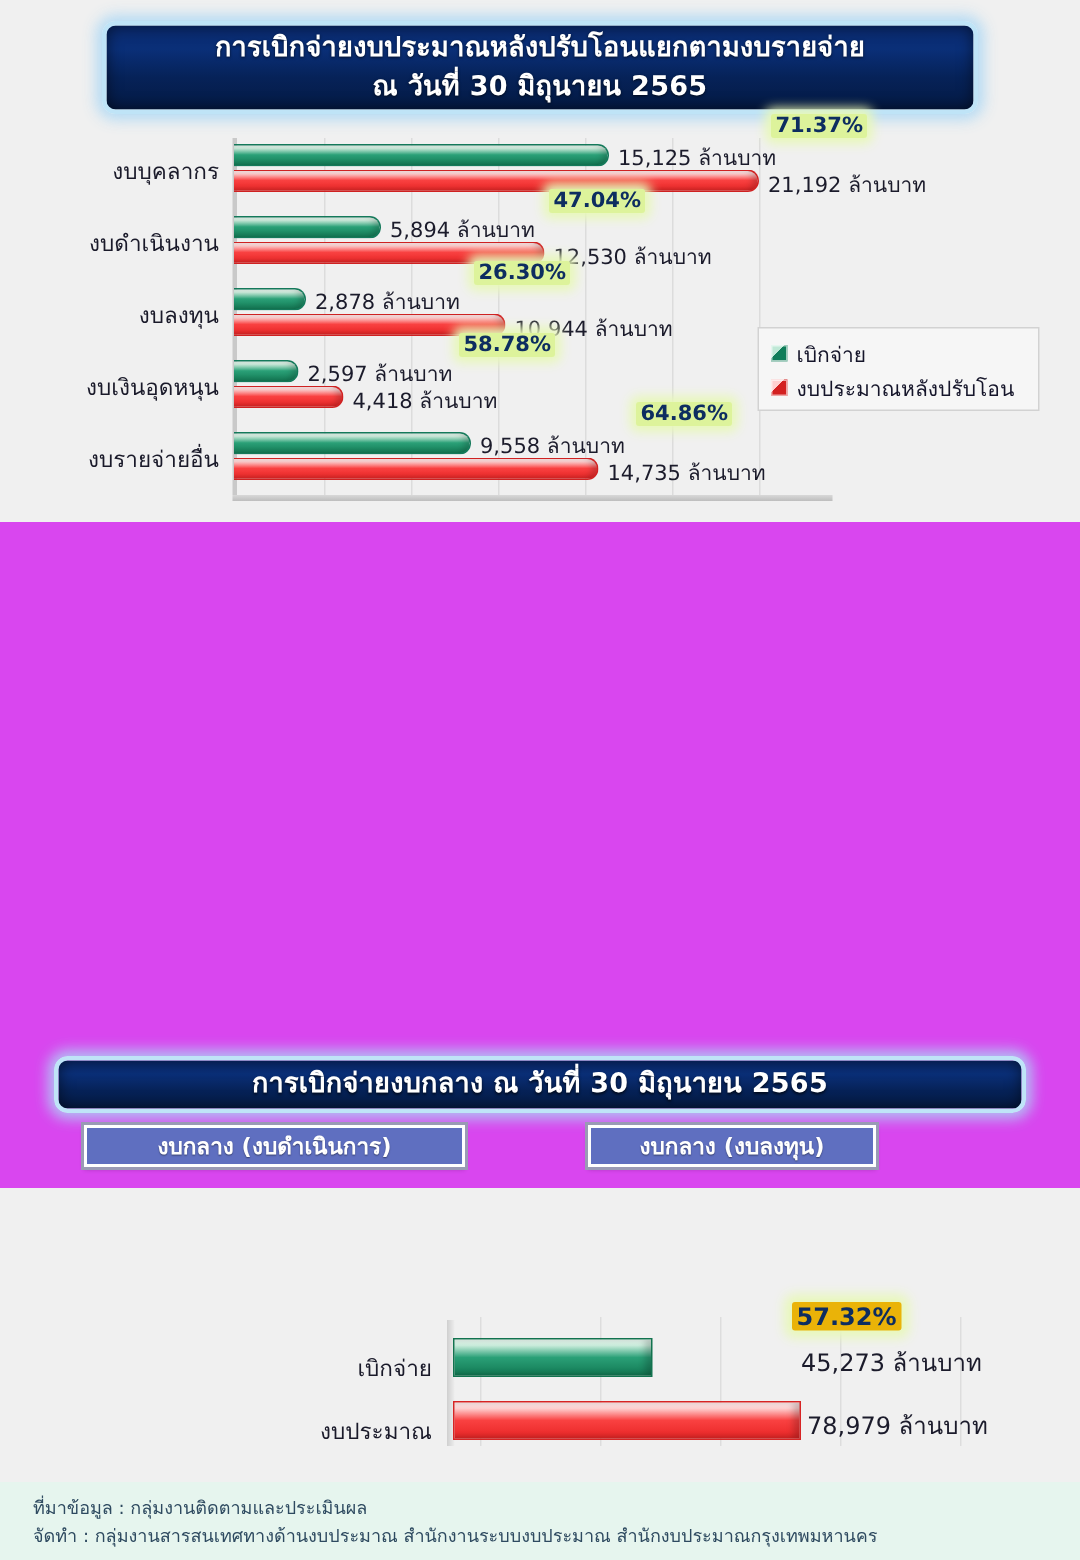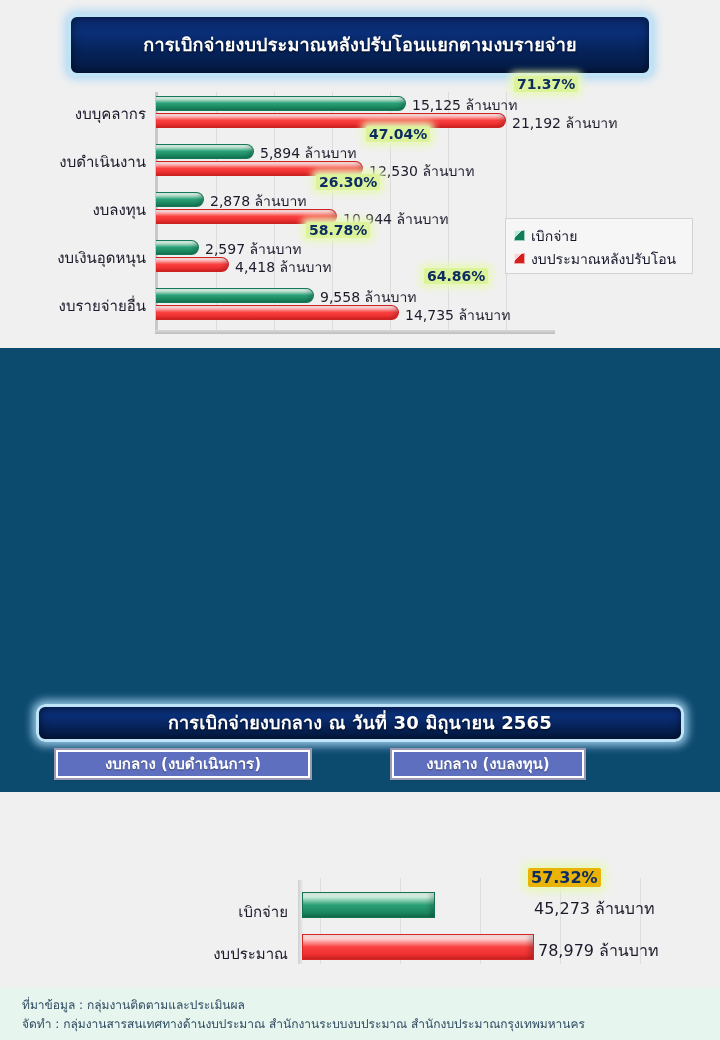--- a/index.html
+++ b/index.html
@@ -7,21 +7,21 @@
     width: 720px; height: 1040px;
     font-family: "DejaVu Sans", "Liberation Sans", sans-serif;
     background: #eff0f0;
     overflow: hidden;
   }
   #page { position: relative; width: 720px; height: 1040px; }
 
   
   .section { position: absolute; left: 0; width: 720px; }
   #sec-top    { top: 0;    height: 348px; background: #f0f0f0; }
-  #sec-mid    { top: 348px;height: 444px; background: #0c4a6e; }
+  #sec-mid    { top: 348px;height: 444px; background: #d946ef; }
   #sec-bottom { top: 792px;height: 248px; background: #f0f0f0; }
 
   
   .banner {
     position: absolute;
     border-radius: 9px;
     background: linear-gradient(180deg,#0a2a6e 0%, #0a2f78 28%, #062258 62%, #041a44 100%);
     border: 3px solid #bfe4f7;
     box-shadow: 0 0 9px 4px rgba(170,215,245,.85), inset 0 0 10px rgba(0,0,0,.55);
     display: flex; flex-direction: column;
@@ -148,20 +148,21 @@
 </style>
 </head>
 <body>
 
 <div id="page">
 
   <div class="section" id="sec-top">
 
     <div class="banner" id="banner1">
       <div class="line">การเบิกจ่ายงบประมาณหลังปรับโอนแยกตามงบรายจ่าย</div>
+      <div class="line">ณ วันที่ 30 มิถุนายน 2565</div>
     </div>
 
     <div id="chart1">
       <div class="c1-plot">
         <div class="gridline" style="left:58px"></div>
         <div class="gridline" style="left:116px"></div>
         <div class="gridline" style="left:174px"></div>
         <div class="gridline" style="left:232px"></div>
         <div class="gridline" style="left:290px"></div>
         <div class="gridline" style="left:348px"></div>

